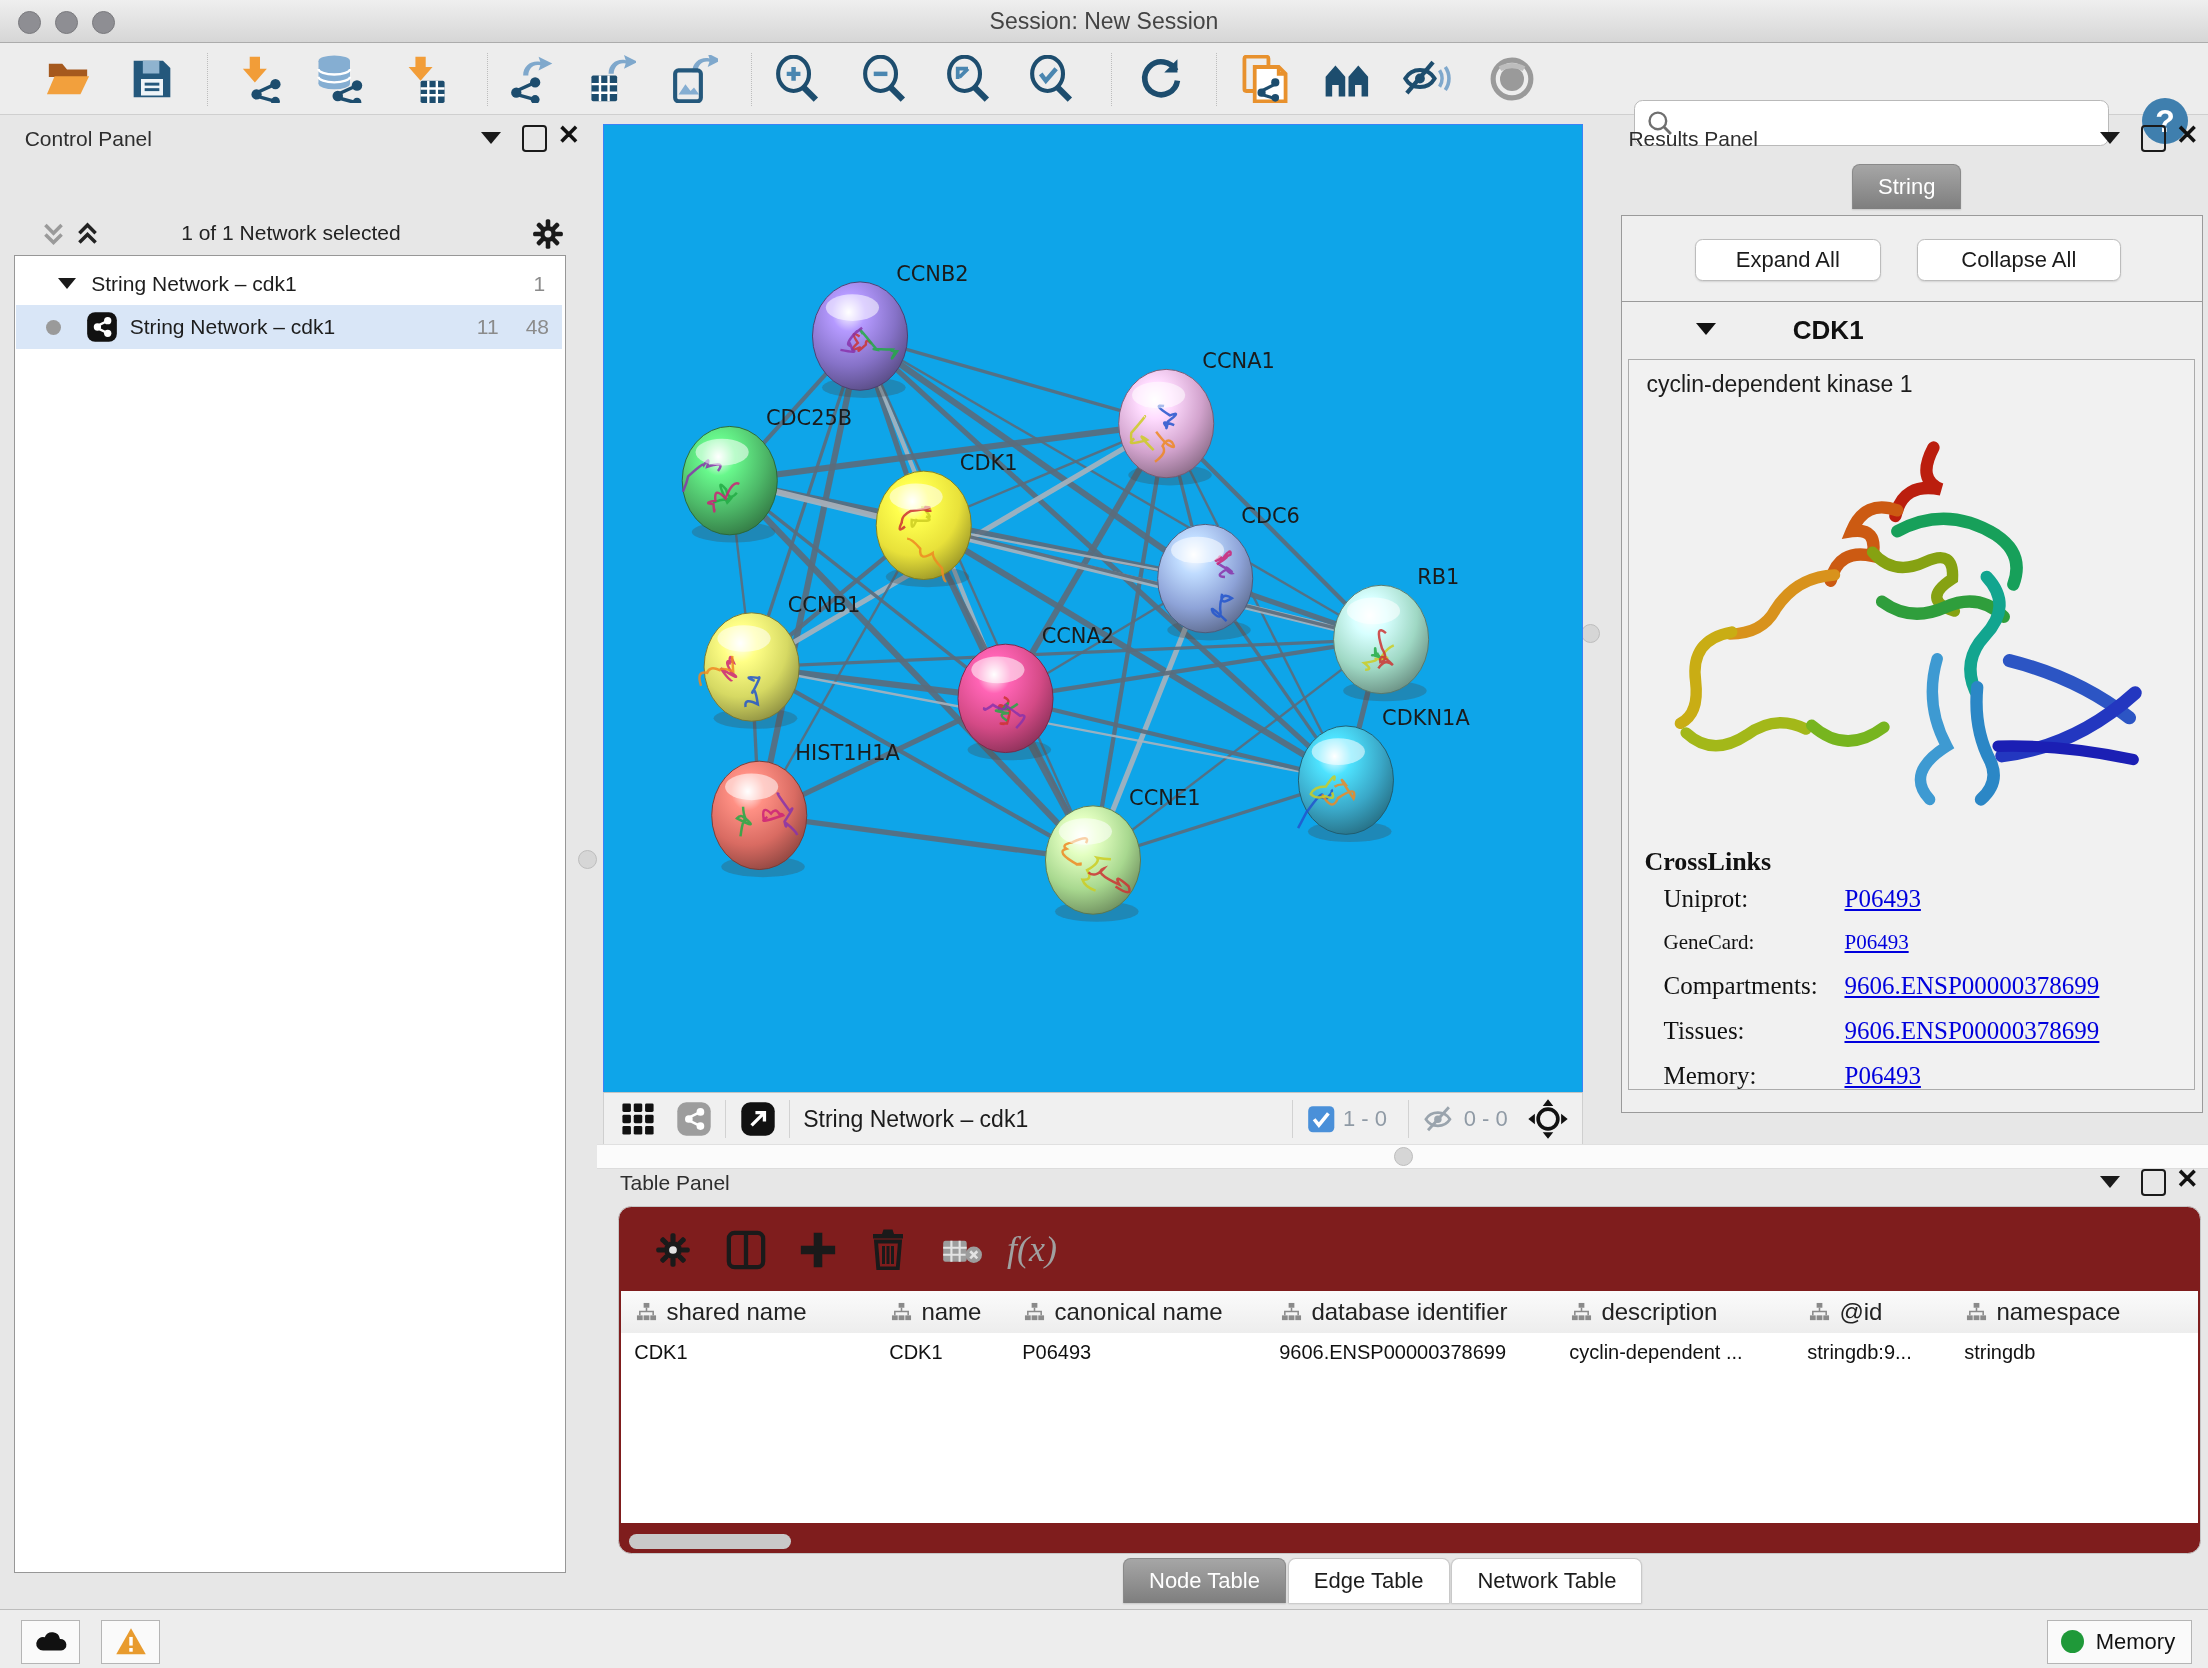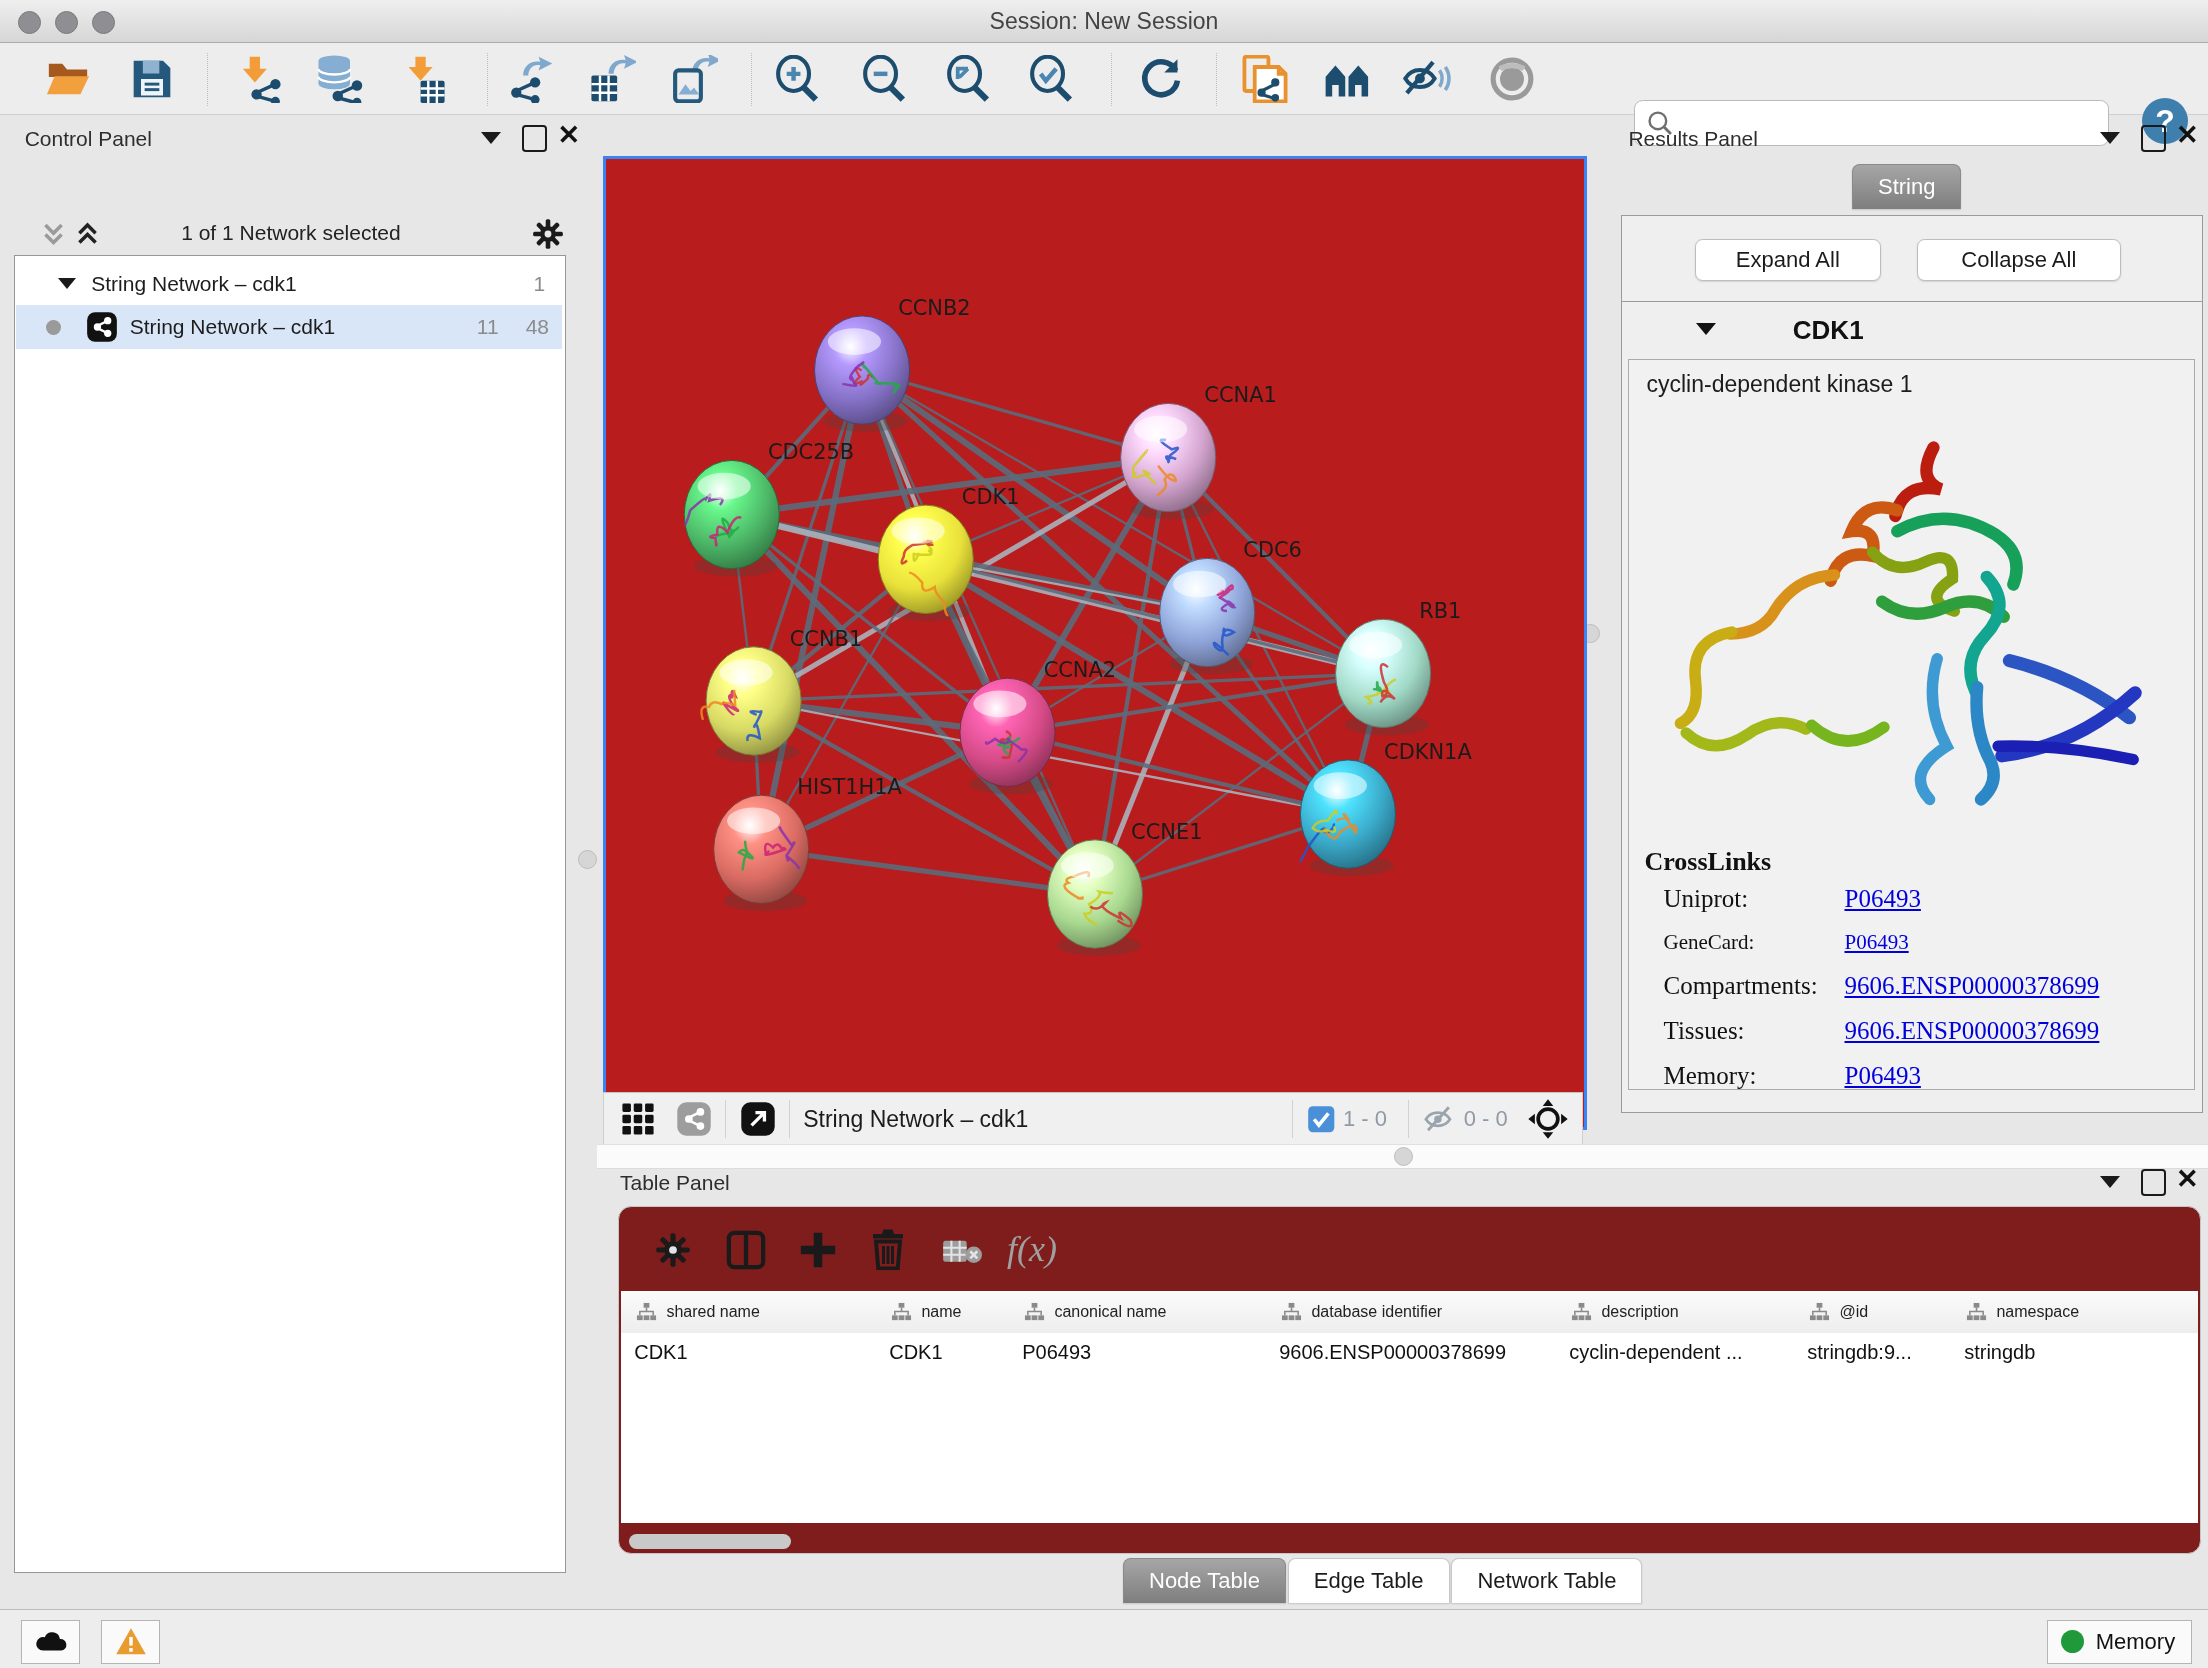--- a/index.html
+++ b/index.html
@@ -25,32 +25,32 @@
   
   .tab{height:44px;line-height:44px;padding:0 25px;font-size:22px;background:#fff;color:#1c1c1c;border:1px solid #c9c9c9;border-bottom:none;border-radius:7.6px 7.6px 0 0;margin-right:1.9px;box-shadow:0 1px 1.9px rgba(0,0,0,.15);}
   .tab.sel{background:linear-gradient(#a6a6a6,#7e7e7e);color:#fff;border-color:#8a8a8a;}
   .tabrow{display:flex;align-items:flex-end;}
   
   .treebox{background:#fff;border:1px solid #979797;}
   .trow{position:absolute;left:1px;width:546px;height:44px;display:flex;align-items:center;font-size:21px;color:#1d1d1d;}
   .trow.sel{background:#d9e6f7;}
   .count{color:#8b8b8b;}
   
-  .netcanvas{background:#b91c1c;border:3px solid #3b82f6;margin-top:32px;}
+  .netcanvas{background:#0ea5e9;border:1px solid #3b82f6;}
   .nettoolbar{background:#f0f0f0;border:1px solid #cfcfcf;border-top:1px solid #c4c4c4;display:flex;align-items:center;}
   .ntsep{width:0;height:38px;border-left:1px solid #d2d2d2;margin:0 13.3px;}
   .ntcount{font-size:22px;color:#8f9aa5;margin:0 7.6px;}
   
   .rbox{border:1.9px solid #9a9a9a;background:#efefef;}
   .rbtn{background:#fff;border:1px solid #bcbcbc;border-radius:7.6px;font-size:22px;color:#1b1b1b;text-align:center;box-shadow:0 1px 1.9px rgba(0,0,0,.12);}
   .serif{font-family:"Liberation Serif",serif;}
   .xlink{color:#0000dd;text-decoration:underline;}
   
   .tpanel{background:#7f1d1d;border:1px solid #c6c6c6;border-radius:13.3px;}
-  .tblheadcell{position:absolute;top:0;height:42px;border-right:1px solid #d0d0d0;display:flex;align-items:center;font-size:16px;color:#222;background:linear-gradient(#fbfbfb,#ededed);}
+  .tblheadcell{position:absolute;top:0;height:42px;border-right:1px solid #d0d0d0;display:flex;align-items:center;font-size:24px;color:#222;background:linear-gradient(#fbfbfb,#ededed);}
   .tblcell{position:absolute;top:0;height:38px;line-height:38px;font-size:20px;color:#111;padding-left:13.3px;white-space:nowrap;overflow:hidden;}
   .hsb{background:#c9c9c9;border-radius:8.6px;}
   
   .statusbar{left:0;top:1609px;width:2208px;height:59px;background:#ededed;border-top:1px solid #bdbdbd;}
   .sbtn{top:9.5px;height:42px;background:#fafafa;border:1.9px solid #b5b5b5;display:flex;align-items:center;justify-content:center;}
   .handle{width:17px;height:17px;border-radius:50%;background:#d6d6d6;border:1px solid #bdbdbd;}
   .splitstrip{left:597px;top:1144px;width:1611px;height:23px;background:#fbfbfb;border-top:1px solid #e0e0e0;border-bottom:1px solid #dcdcdc;}
 </style>
 </head>
 <body>

